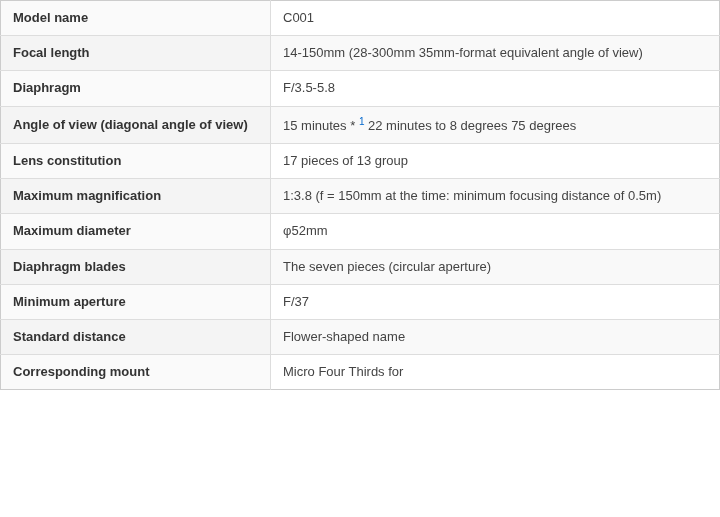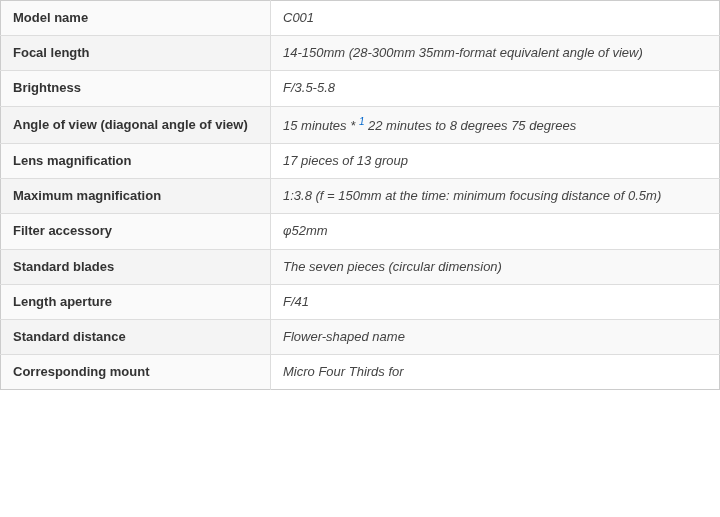--- a/index.html
+++ b/index.html
@@ -32,21 +32,20 @@
     }
     td:first-child {
       width: 270px;
       font-weight: bold;
       color: #333;
       border-right: 1px solid #ddd;
       background: #fafafa;
     }
     td:last-child {
       color: #444;
-      font-style: italic;
     }
     tr:nth-child(even) td {
       background: #f9f9f9;
     }
     tr:nth-child(even) td:first-child {
       background: #f4f4f4;
     }
     .superscript {
       font-size: 10px;
       vertical-align: super;
@@ -60,46 +59,46 @@
   <tbody id="table-body">
   <tr>
         <td>Model name</td>
         <td>C001</td>
       </tr>
       <tr>
         <td>Focal length</td>
         <td>14-150mm (28-300mm 35mm-format equivalent angle of view)</td>
       </tr>
       <tr>
-        <td>Brightness</td>
+        <td>Diaphragm</td>
         <td>F/3.5-5.8</td>
       </tr>
       <tr>
         <td>Angle of view (diagonal angle of view)</td>
         <td>15 minutes * <sup class="superscript">1</sup> 22 minutes to 8 degrees 75 degrees</td>
       </tr>
       <tr>
-        <td>Lens magnification</td>
+        <td>Lens constitution</td>
         <td>17 pieces of 13 group</td>
       </tr>
       <tr>
         <td>Maximum magnification</td>
         <td>1:3.8 (f = 150mm at the time: minimum focusing distance of 0.5m)</td>
       </tr>
       <tr>
-        <td>Filter accessory</td>
+        <td>Maximum diameter</td>
         <td>φ52mm</td>
       </tr>
       <tr>
-        <td>Standard blades</td>
-        <td>The seven pieces (circular dimension)</td>
+        <td>Diaphragm blades</td>
+        <td>The seven pieces (circular aperture)</td>
       </tr>
       <tr>
-        <td>Length aperture</td>
-        <td>F/41</td>
+        <td>Minimum aperture</td>
+        <td>F/37</td>
       </tr>
       <tr>
         <td>Standard distance</td>
         <td>Flower-shaped name</td>
       </tr>
       <tr>
         <td>Corresponding mount</td>
         <td>Micro Four Thirds for</td>
       </tr>
     </tbody>

